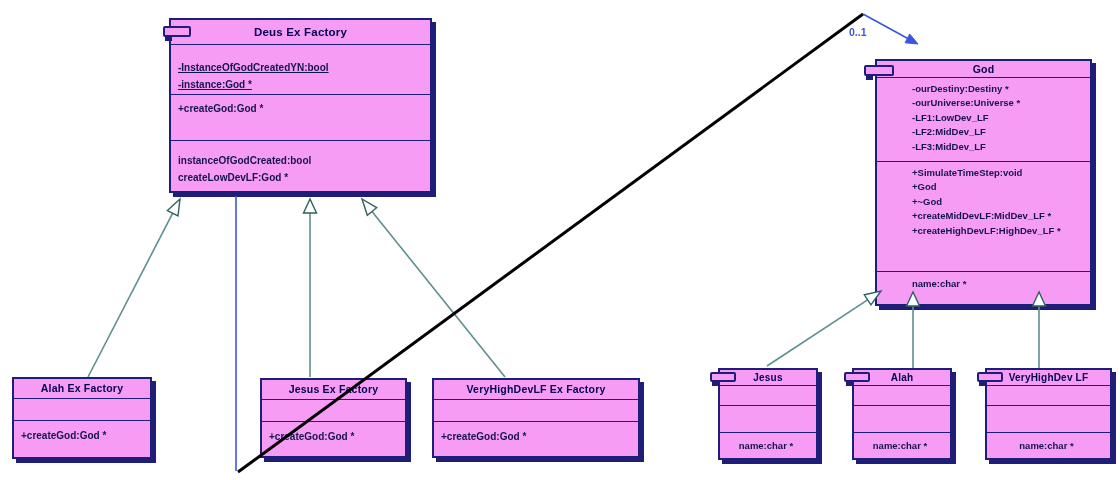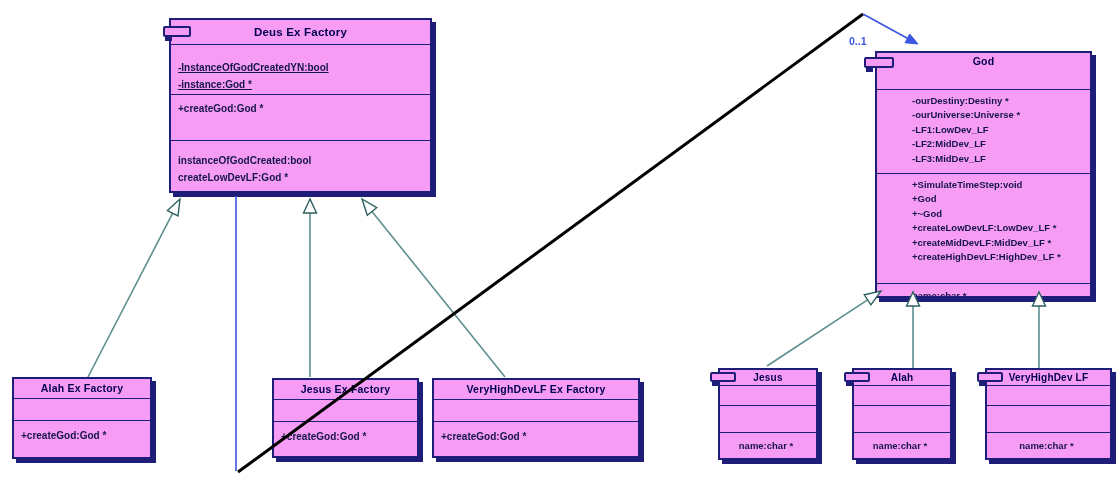--- a/index.html
+++ b/index.html
@@ -64,30 +64,30 @@
 
   
   #deus{left:169px;top:18px;width:263px;height:175px;}
   #deus .class-title{height:24px;line-height:24px;font-size:11.5px;}
   #deus .compartment:nth-child(1){height:50px;padding-top:14px;}
   #deus .compartment:nth-child(2){height:46px;padding-top:5px;}
   #deus .compartment:nth-child(3){padding-top:11px;}
   #deus .member{font-size:10px;line-height:17px;}
   #deus .class-icon{left:-8px;top:6px;width:28px;height:11px;}
 
-  #god{left:875px;top:51px;width:217px;height:247px;gap:20px;}
+  #god{left:875px;top:59px;width:217px;height:247px;}
   #god .class-title{height:16px;line-height:16px;font-size:10.5px;}
   #god .compartment:nth-child(1){height:84px;padding-top:4px;}
   #god .compartment:nth-child(2){height:110px;padding-top:4px;}
   #god .compartment:nth-child(3){padding-top:5px;}
   #god .member{font-size:9.5px;line-height:14.4px;margin-left:28px;}
   #god .class-icon{left:-13px;top:4px;width:30px;height:11px;}
 
   #alah-ex{left:12px;top:377px;width:140px;height:82px;}
-  #jesus-ex{left:272px;top:378px;width:147px;height:80px;}
+  #jesus-ex{left:260px;top:378px;width:147px;height:80px;}
   #vhd-ex{left:432px;top:378px;width:208px;height:80px;}
   .factory .class-title{height:19px;line-height:19px;font-size:10.5px;}
   .factory .compartment:nth-child(1){height:22px;}
   .factory .compartment:nth-child(2){padding-top:8px;}
   .factory .member{font-size:10px;line-height:14px;}
 
   #jesus2{left:718px;top:368px;width:100px;height:92px;}
   #alah2{left:852px;top:368px;width:100px;height:92px;}
   #vhd2{left:985px;top:368px;width:127px;height:92px;}
   .lifeform .class-title{height:15px;line-height:15px;font-size:10px;}
@@ -101,21 +101,21 @@
   #connectors{
     position:absolute;left:0;top:0;z-index:3;pointer-events:none;
   }
   .inh-line{stroke:var(--inheritance);stroke-width:1.6;fill:none;}
   .inh-tri{fill:#ffffff;stroke:var(--inheritance-edge);stroke-width:1.4;}
   .assoc-line{stroke:var(--association);stroke-width:1.6;fill:none;}
   .assoc-head{fill:var(--association);stroke:var(--association);}
   .cross-line{stroke:var(--crossing);stroke-width:3;fill:none;}
 
   .assoc-label{
-    position:absolute;left:849px;top:35px;z-index:4;
+    position:absolute;left:849px;top:26px;z-index:4;
     color:var(--association);font-size:10.5px;font-weight:700;
   }
 </style>
 </head>
 <body>
 
 <div id="canvas">
 
   <svg id="connectors" width="1120" height="480" viewBox="0 0 1120 480">
 
@@ -173,21 +173,20 @@
           <div class="member">-ourDestiny:Destiny *</div>
           <div class="member">-ourUniverse:Universe *</div>
           <div class="member">-LF1:LowDev_LF</div>
           <div class="member">-LF2:MidDev_LF</div>
           <div class="member">-LF3:MidDev_LF</div>
         </div>
         <div class="compartment">
           <div class="member">+SimulateTimeStep:void</div>
           <div class="member">+God</div>
           <div class="member">+~God</div>
-          <div class="member">+createLowDevLF:LowDev_LF *</div>
           <div class="member">+createMidDevLF:MidDev_LF *</div>
           <div class="member">+createHighDevLF:HighDev_LF *</div>
         </div>
         <div class="compartment">
           <div class="member">name:char *</div>
         </div>
       </div>
   </div>
 
   <div class="uml-class factory" id="alah-ex">

